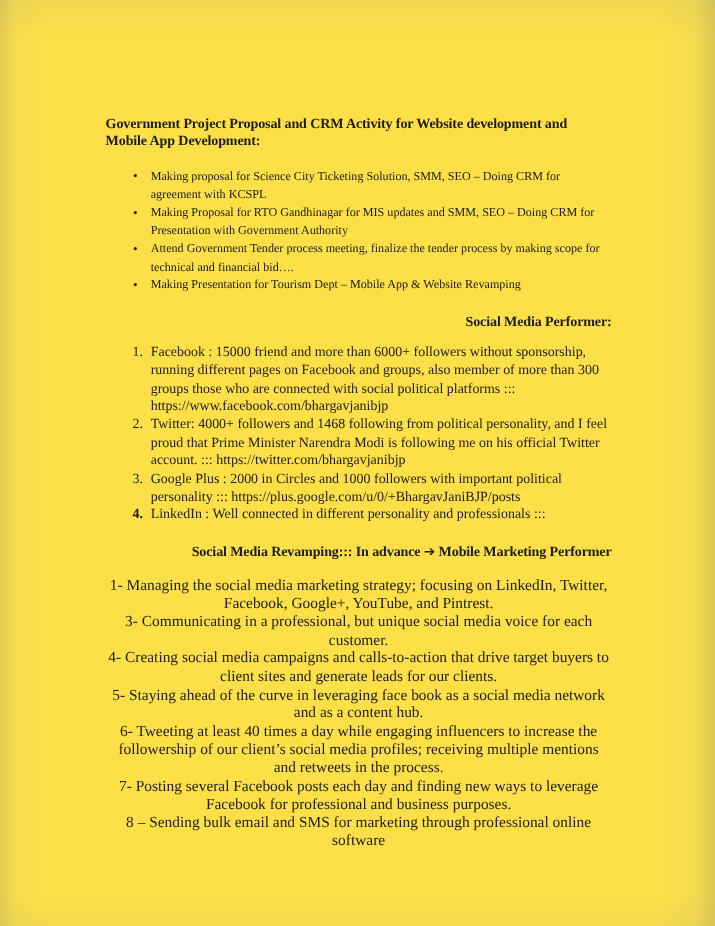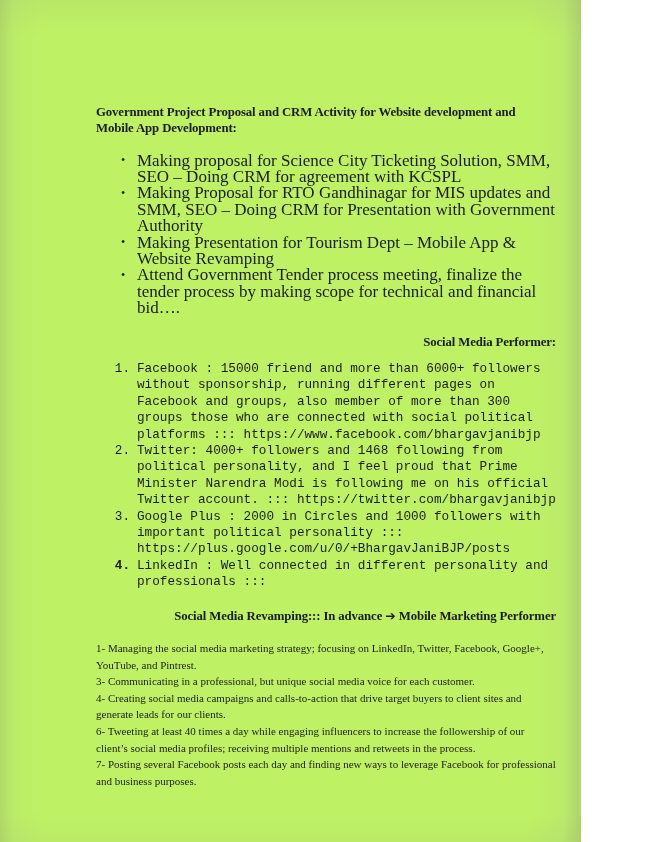--- a/index.html
+++ b/index.html
@@ -11,23 +11,23 @@
     height: 842px;
     background: #ffffff;
     font-family: "Liberation Serif", "DejaVu Serif", serif;
     color: #1c1c1c;
     overflow: hidden;
   }
 
   
   .page {
     position: relative;
-    width: 581px;
+    width: 650px;
     height: 842px;
-    background: #bef264;
+    background: #fde047;
     box-sizing: border-box;
   }
   .page::before {
     content: "";
     position: absolute;
     inset: 0;
     pointer-events: none;
     background:
       linear-gradient(to right, rgba(120,120,120,0.20) 0px, rgba(160,160,160,0.07) 14px, rgba(255,255,255,0) 42px),
       linear-gradient(to left,  rgba(120,120,120,0.24) 0px, rgba(160,160,160,0.09) 18px, rgba(255,255,255,0) 52px),
@@ -64,38 +64,37 @@
   .gap-lg { height: 17px; }
 
   ul.bullets {
     margin: 0;
     padding: 0;
     list-style: none;
   }
   ul.bullets > li {
     position: relative;
     padding-left: 41px;
-    font-size: 17px;
+    font-size: 11px;
     line-height: 16.4px;
     margin: 0 0 0 0;
   }
   ul.bullets > li::before {
     content: "\2022";
     position: absolute;
     left: 25px;
     top: -0.5px;
     font-size: 12px;
   }
 
   ol.numbered {
     margin: 0;
     padding: 0;
     list-style: none;
     counter-reset: li;
-    font-family: Liberation Mono, monospace;
   }
   ol.numbered > li {
     position: relative;
     padding-left: 41px;
     font-size: 12.7px;
     line-height: 16.4px;
     counter-increment: li;
   }
   ol.numbered > li::before {
     content: counter(li) ".";
@@ -109,42 +108,43 @@
     font-weight: bold;
   }
 
   .arrow-glyph {
     font-family: "DejaVu Sans", sans-serif;
     font-weight: bold;
     font-size: 12.5px;
   }
 
   .para-block {
-    font-size: 11px;
+    font-size: 14px;
     line-height: 16.6px;
+    text-align: center;
   }
   .para-block p {
     margin: 0;
   }
 </style>
 </head>
 <body>
 
 <div class="page">
   <div class="content">
 
     <div class="doc-heading">Government Project Proposal and CRM Activity for Website development and Mobile App Development:</div>
 
     <div class="gap-md"></div>
 
     <ul class="bullets">
       <li>Making proposal for Science City Ticketing Solution, SMM, SEO – Doing CRM for agreement with KCSPL</li>
       <li>Making Proposal for RTO Gandhinagar for MIS updates and SMM, SEO – Doing CRM for Presentation with Government Authority</li>
+      <li>Attend Government Tender process meeting, finalize the tender process  by making scope for technical and financial bid….</li>
       <li>Making Presentation for Tourism Dept – Mobile App &amp; Website Revamping</li>
-      <li>Attend Government Tender process meeting, finalize the tender process  by making scope for technical and financial bid….</li>
     </ul>
 
     <div class="gap-lg"></div>
 
     <div class="section-heading">Social Media Performer:</div>
 
     <div class="gap-sm"></div>
 
     <ol class="numbered">
       <li>Facebook : 15000 friend and more than 6000+ followers without sponsorship, running different pages on Facebook and groups, also member of more than 300 groups those who are connected with social political platforms ::: https://www.facebook.com/bhargavjanibjp</li>
@@ -156,18 +156,20 @@
     <div class="gap-lg"></div>
 
     <div class="section-heading"><span>Social Media Revamping::: In advance </span><span class="arrow-glyph">➔</span><span> Mobile Marketing Performer</span></div>
 
     <div class="gap-md"></div>
 
     <div class="para-block">
       <p>1- Managing the social media marketing strategy; focusing on LinkedIn, Twitter, Facebook, Google+, YouTube, and Pintrest.</p>
       <p>3- Communicating in a professional, but unique social media voice for each customer.</p>
       <p>4- Creating social media campaigns and calls-to-action that drive target buyers to client sites and generate leads for our clients.</p>
+      <p>5- Staying ahead of the curve in leveraging face book as a social media network and as a content hub.</p>
       <p>6- Tweeting at least 40 times a day while engaging influencers to increase the followership of our client’s social media profiles; receiving multiple mentions and retweets in the process.</p>
       <p>7- Posting several Facebook posts each day and finding new ways to leverage Facebook for professional and business purposes.</p>
+      <p>8 – Sending bulk email and SMS for marketing through professional online software</p>
     </div>
 
   </div>
 </div>
 
 </body></html>

